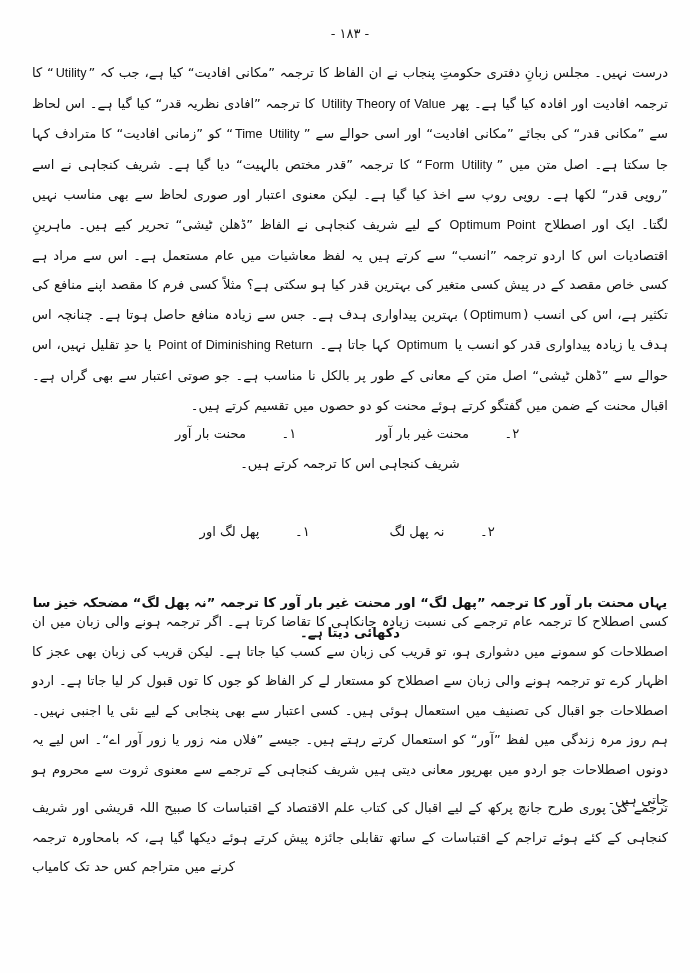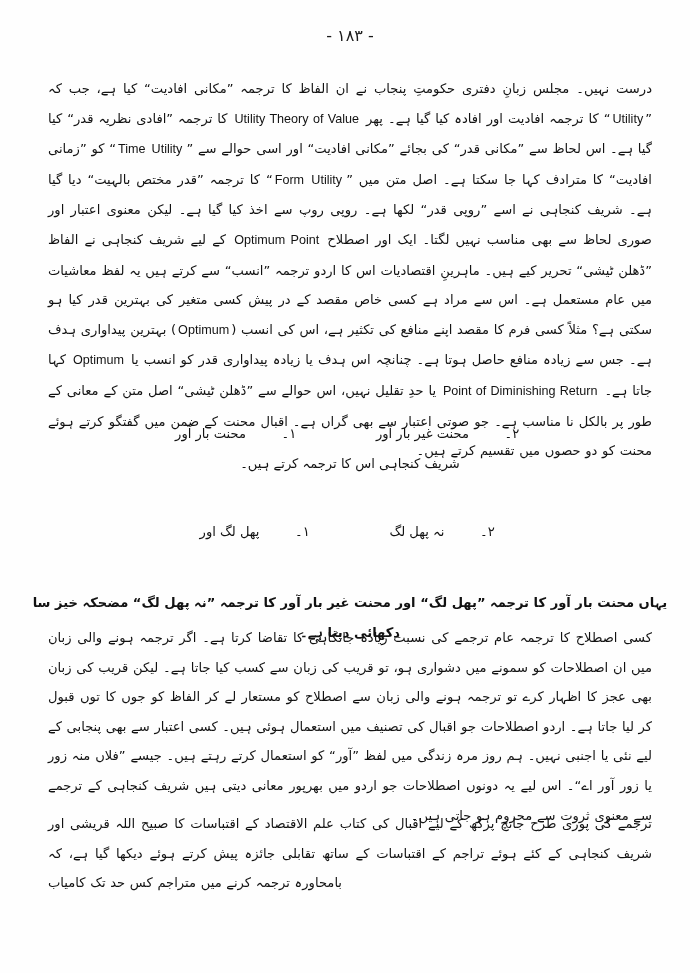--- a/index.html
+++ b/index.html
@@ -26,21 +26,21 @@
 
   
   .page-number {
     position: absolute;
     top: 26px;
     left: 0;
     width: 700px;
     text-align: center;
     direction: rtl;
     font-family: "DejaVu Sans", sans-serif;
-    font-size: 16px;
+    font-size: 13px;
     letter-spacing: 1px;
     color: #1a1a1a;
   }
 
   
   .body-block {
     position: absolute;
     left: 32px;
     width: 636px;
     direction: rtl;
@@ -49,21 +49,21 @@
     font-family: "DejaVu Sans", sans-serif;
     font-size: 13.1px;
     line-height: 29.6px;
     color: #121212;
     word-spacing: 0.5px;
   }
   .body-block.last-left {
     text-align-last: left;
   }
   .body-block p {
-    margin: 16px;
+    margin: 0;
   }
 
   
   .center-line {
     position: absolute;
     left: 32px;
     width: 636px;
     direction: rtl;
     text-align: center;
     font-family: "DejaVu Sans", sans-serif;

